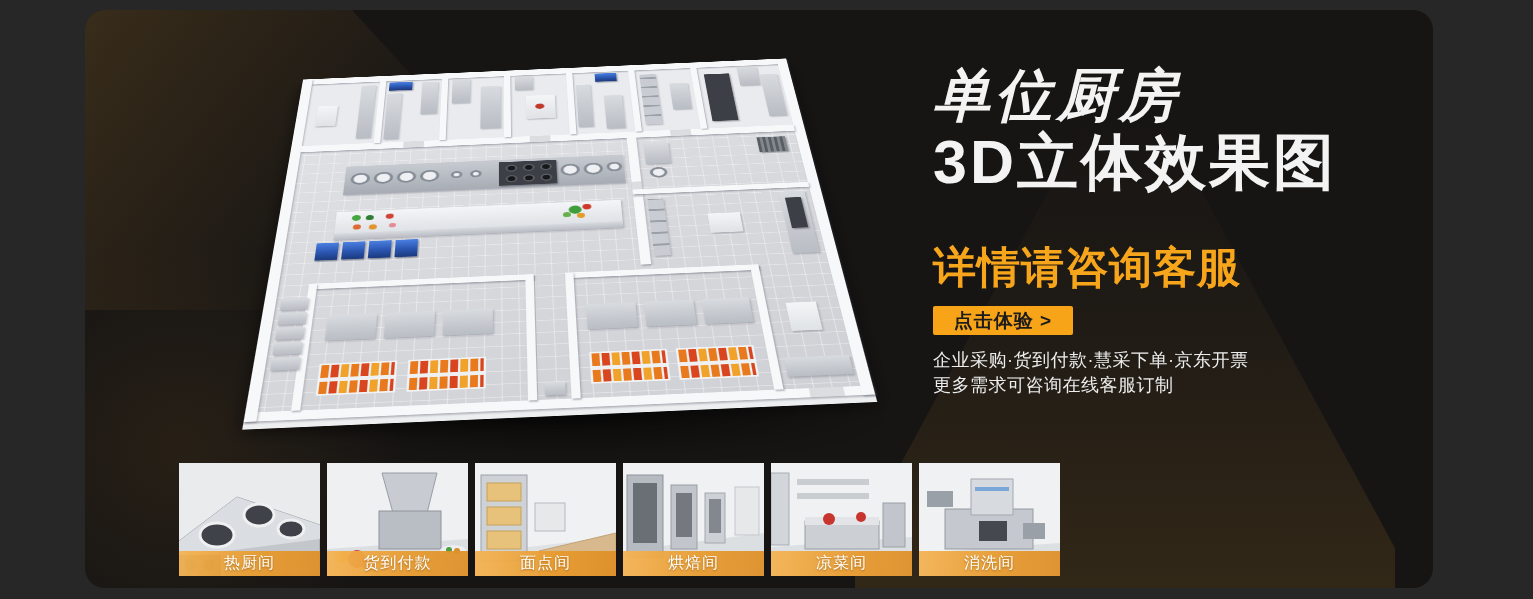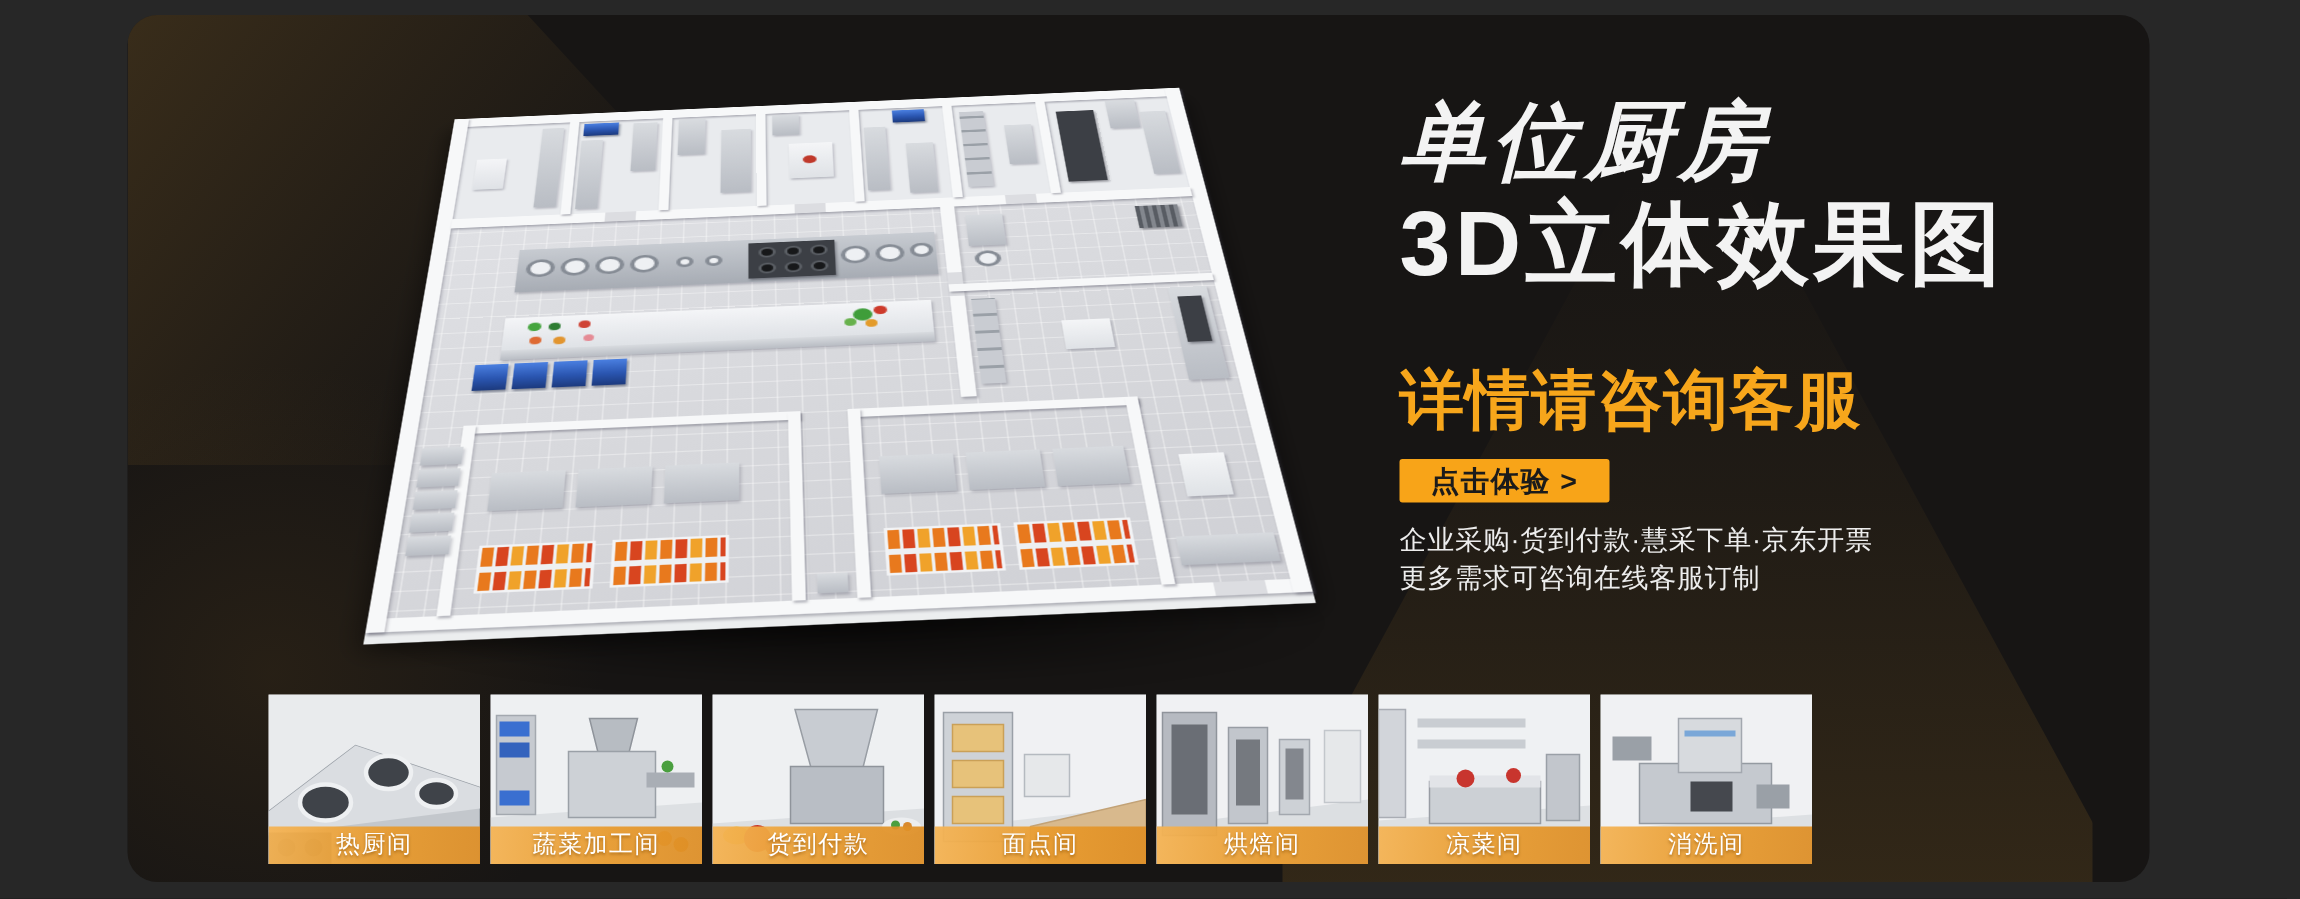--- a/index.html
+++ b/index.html
@@ -225,37 +225,20 @@
           <ellipse cx="38" cy="72" rx="17" ry="12" fill="#3f4349" stroke="#eef0f2" stroke-width="3"></ellipse>
           <ellipse cx="80" cy="52" rx="15" ry="11" fill="#3f4349" stroke="#eef0f2" stroke-width="3"></ellipse>
           <ellipse cx="112" cy="66" rx="13" ry="9" fill="#3f4349" stroke="#eef0f2" stroke-width="3"></ellipse>
           <rect x="0" y="92" width="42" height="21" fill="#5a5e64"></rect>
           <circle cx="12" cy="102" r="6" fill="#2b2e32"></circle>
             <circle cx="30" cy="102" r="6" fill="#2b2e32"></circle>
         </svg>
         <div class="tlabel">热厨间</div>
       </div>
 
-      <div class="thumb">
-        <svg viewBox="0 0 141 113" preserveAspectRatio="none">
-          <rect width="141" height="113" fill="#eef0f2"></rect>
-          <polygon points="0,82 141,72 141,113 0,113" fill="#dde0e3"></polygon>
-          <rect x="4" y="14" width="26" height="66" fill="#c6cad0" stroke="#a3a8af"></rect>
-          <rect x="6" y="18" width="20" height="10" fill="#3a6fd0"></rect>
-          <rect x="6" y="32" width="20" height="10" fill="#3463bd"></rect>
-          <rect x="6" y="64" width="20" height="10" fill="#3a6fd0"></rect>
-          <polygon points="66,16 98,16 92,40 72,40" fill="#b7bcc2" stroke="#8f949b"></polygon>
-          <rect x="52" y="38" width="58" height="44" fill="#cdd1d6" stroke="#9aa0a7"></rect>
-          <rect x="104" y="52" width="32" height="10" fill="#a9aeb5"></rect>
-          <circle cx="118" cy="48" r="4" fill="#4a9f3f"></circle>
-          <circle cx="116" cy="96" r="5" fill="#e09a3a"></circle>
-            <circle cx="127" cy="100" r="5" fill="#d9912f"></circle>
-        </svg>
-        <div class="tlabel">蔬菜加工间</div>
-      </div>
 
       <div class="thumb">
         <svg viewBox="0 0 141 113" preserveAspectRatio="none">
           <rect width="141" height="113" fill="#eef0f2"></rect>
           <polygon points="0,86 141,76 141,113 0,113" fill="#dcdfe2"></polygon>
           <polygon points="55,10 110,10 100,50 66,50" fill="#c8ccd2" stroke="#989da4"></polygon>
           <rect x="52" y="48" width="62" height="38" fill="#b9bec5" stroke="#8f949b"></rect>
           <ellipse cx="16" cy="94" rx="9" ry="6" fill="#e3c23c"></ellipse>
           <circle cx="30" cy="96" r="9" fill="#c8382b"></circle>
             <circle cx="42" cy="101" r="7" fill="#a83326"></circle>

